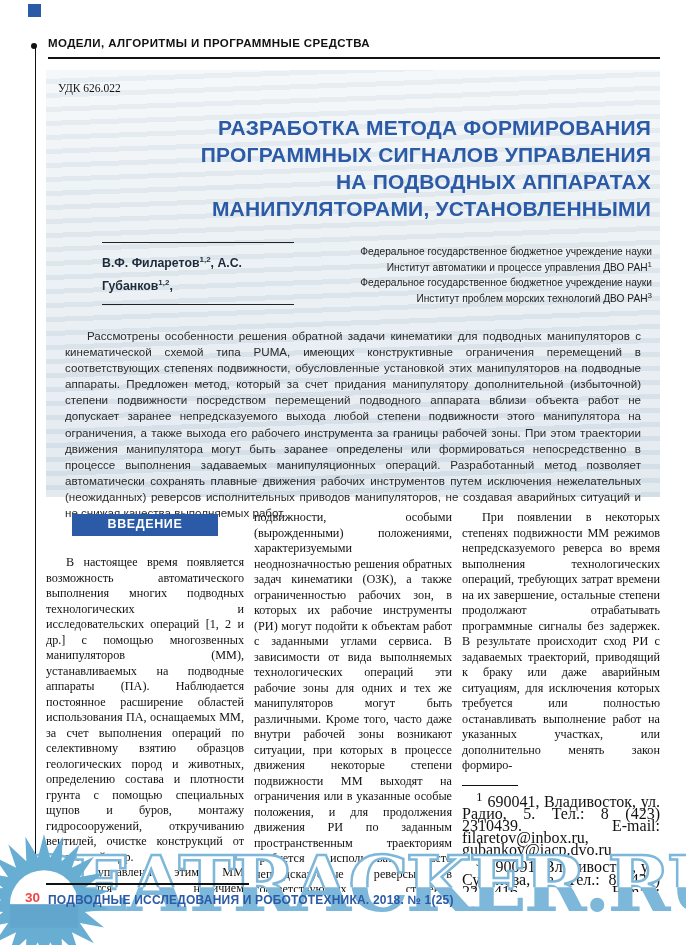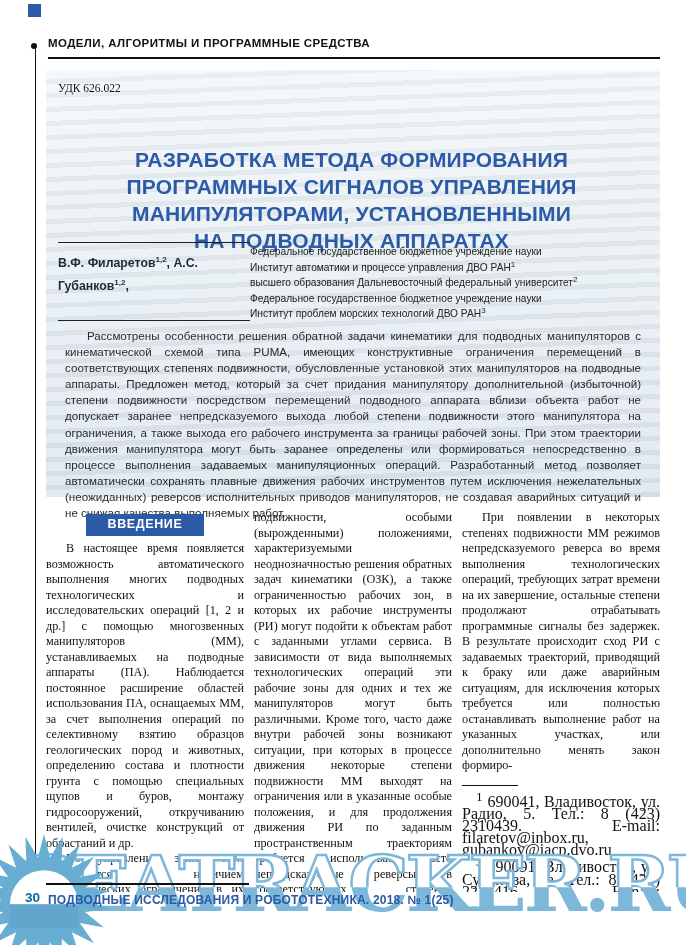--- a/index.html
+++ b/index.html
@@ -18,48 +18,48 @@
   .left-vline{position:absolute;left:35px;top:46px;width:1px;height:836px;background:#111;z-index:1;}
 
   
   .article-head{position:absolute;left:46px;top:70px;width:614px;height:427px;z-index:2;
       background:linear-gradient(180deg,#f2f6f9 0%,#e9eff3 30%,#e3ebf0 55%,#dfe7ee 80%,#d9e3ea 100%);}
   .article-head::after{content:"";position:absolute;inset:0;
       background:repeating-linear-gradient(178deg,rgba(255,255,255,.25) 0 9px,rgba(150,170,185,.10) 9px 14px);
       pointer-events:none;}
   .udc{position:absolute;left:12px;top:12px;font-family:"Liberation Serif",serif;font-size:11.5px;color:#111;z-index:3;}
 
-  .title{position:absolute;left:0;right:3px;top:44px;text-align:center;z-index:3;margin-top:32px;}
+  .title{position:absolute;left:0;right:9px;top:44px;text-align:right;z-index:3;}
   .title div{font-size:21px;line-height:27px;font-weight:bold;color:#2b5aa7;letter-spacing:.2px;}
 
   .byline{position:absolute;left:12px;right:8px;top:172px;display:flex;z-index:3;}
   .authors{width:192px;border-top:1.5px solid #222;border-bottom:1.5px solid #222;
-           padding:7px 0 8px 0;font-size:12.3px;font-weight:bold;line-height:20px;color:#1c2a3a;}
+           padding:7px 0 8px 0;font-size:12.3px;font-weight:bold;line-height:20px;color:#1c2a3a;margin-left:44px;}
   .authors sup,.affiliations sup{font-size:8px;}
-  .affiliations{flex:1;font-size:10.2px;line-height:12.2px;color:#222;padding-top:1px;}
+  .affiliations{flex:1;text-align:right;font-size:10.2px;line-height:12.2px;color:#222;padding-top:1px;}
 
   .abstract{position:absolute;left:11px;right:11px;top:250px;z-index:3;
             font-size:11.6px;line-height:16.1px;text-align:justify;color:#2a2a2a;}
   .abstract p{margin:8px;text-indent:22px;}
 
   
   .columns{position:absolute;left:46px;top:510px;width:614px;display:flex;gap:10px;z-index:2;}
   .col{flex:1;font-family:"Liberation Serif",serif;font-size:12.2px;line-height:15.5px;
        text-align:justify;color:#111;height:382px;overflow:hidden;}
   .col p{margin:0;text-indent:20px;}
-  .intro-heading{width:118px;height:22px;margin:4px auto 5px auto;background:#2b5aa7;color:#fff;
+  .intro-heading{width:146px;height:22px;margin:4px auto 19px auto;background:#2b5aa7;color:#fff;
        font-family:"Liberation Sans",sans-serif;font-weight:bold;font-size:12.5px;letter-spacing:.6px;
        display:flex;align-items:center;justify-content:center;}
   .footnotes{margin-top:11px;}
   .fn-rule{width:56px;height:1px;background:#111;margin-bottom:5px;}
   .footnotes p{font-size:16px;line-height:12.1px;text-indent:14px;margin:0;text-align:justify;}
 
   
   .footer-rule{position:absolute;left:46px;top:883px;width:203px;height:1.5px;background:#111;z-index:7;}
-  .page-number{position:absolute;left:25px;top:890px;font-size:13.5px;font-weight:bold;color:#0369a1;z-index:8;}
+  .page-number{position:absolute;left:25px;top:890px;font-size:13.5px;font-weight:bold;color:#ef4444;z-index:8;}
   .journal-line{position:absolute;left:48px;top:893px;font-size:12px;font-weight:bold;color:#2b5aa7;
                 letter-spacing:.2px;z-index:8;}
 
   
   .watermark{position:absolute;left:20px;top:840px;z-index:5;white-space:nowrap;
              font-family:"DejaVu Serif",serif;font-weight:bold;font-size:76px;letter-spacing:-3px;}
   .wm-base{color:#7db7da;}
   .wm-top{position:absolute;left:0;top:0;color:#ffffff;-webkit-text-stroke:2.5px #7db7da;
           clip-path:inset(0 0 47% 0);}
   .starburst{position:absolute;left:-22px;top:834px;width:132px;height:132px;z-index:6;}
@@ -74,32 +74,31 @@
   <div class="running-head">МОДЕЛИ, АЛГОРИТМЫ И ПРОГРАММНЫЕ СРЕДСТВА</div>
   <div class="head-rule"></div>
   <div class="left-vline"></div>
 
   <div class="article-head">
     <div class="udc">УДК 626.022</div>
 
     <div class="title">
       <div>РАЗРАБОТКА МЕТОДА ФОРМИРОВАНИЯ</div>
       <div>ПРОГРАММНЫХ СИГНАЛОВ УПРАВЛЕНИЯ</div>
+      <div>НА ПОДВОДНЫХ АППАРАТАХ</div>
       <div>МАНИПУЛЯТОРАМИ, УСТАНОВЛЕННЫМИ</div>
-      <div>НА ПОДВОДНЫХ АППАРАТАХ</div>
     </div>
 
     <div class="byline">
       <div class="authors">
         <div><span>В.Ф. Филаретов</span><sup>1,2</sup><span>, </span><span>А.С. Губанков</span><sup>1,2</sup><span>,</span></div>
       </div>
       <div class="affiliations">
         <div><span>Федеральное государственное бюджетное учреждение науки</span><sup></sup></div>
         <div><span>Институт автоматики и процессе управления ДВО РАН</span><sup>1</sup></div>
-        <div><span>высшего образования Дальневосточный федеральный университет</span><sup>2</sup></div>
         <div><span>Федеральное государственное бюджетное учреждение науки</span><sup></sup></div>
         <div><span>Институт проблем морских технологий ДВО РАН</span><sup>3</sup></div>
       </div>
     </div>
 
     <div class="abstract">
       <p>Рассмотрены особенности решения обратной задачи кинематики для подводных манипуляторов с кинематической схемой типа PUMA, имеющих конструктивные ограничения перемещений в соответствующих степенях подвижности, обусловленные установкой этих манипуляторов на подводные аппараты. Предложен метод, который за счет придания манипулятору дополнительной (избыточной) степени подвижности посредством перемещений подводного аппарата вблизи объекта работ не допускает заранее непредсказуемого выхода любой степени подвижности этого манипулятора на ограничения, а также выхода его рабочего инструмента за границы рабочей зоны. При этом траектории движения манипулятора могут быть заранее определены или формироваться непосредственно в процессе выполнения задаваемых манипуляционных операций. Разработанный метод позволяет автоматически сохранять плавные движения рабочих инструментов путем исключения нежелательных (неожиданных) реверсов исполнительных приводов манипуляторов, не создавая аварийных ситуаций и не снижая качества выполняемых работ.</p>
     </div>
   </div>
 

